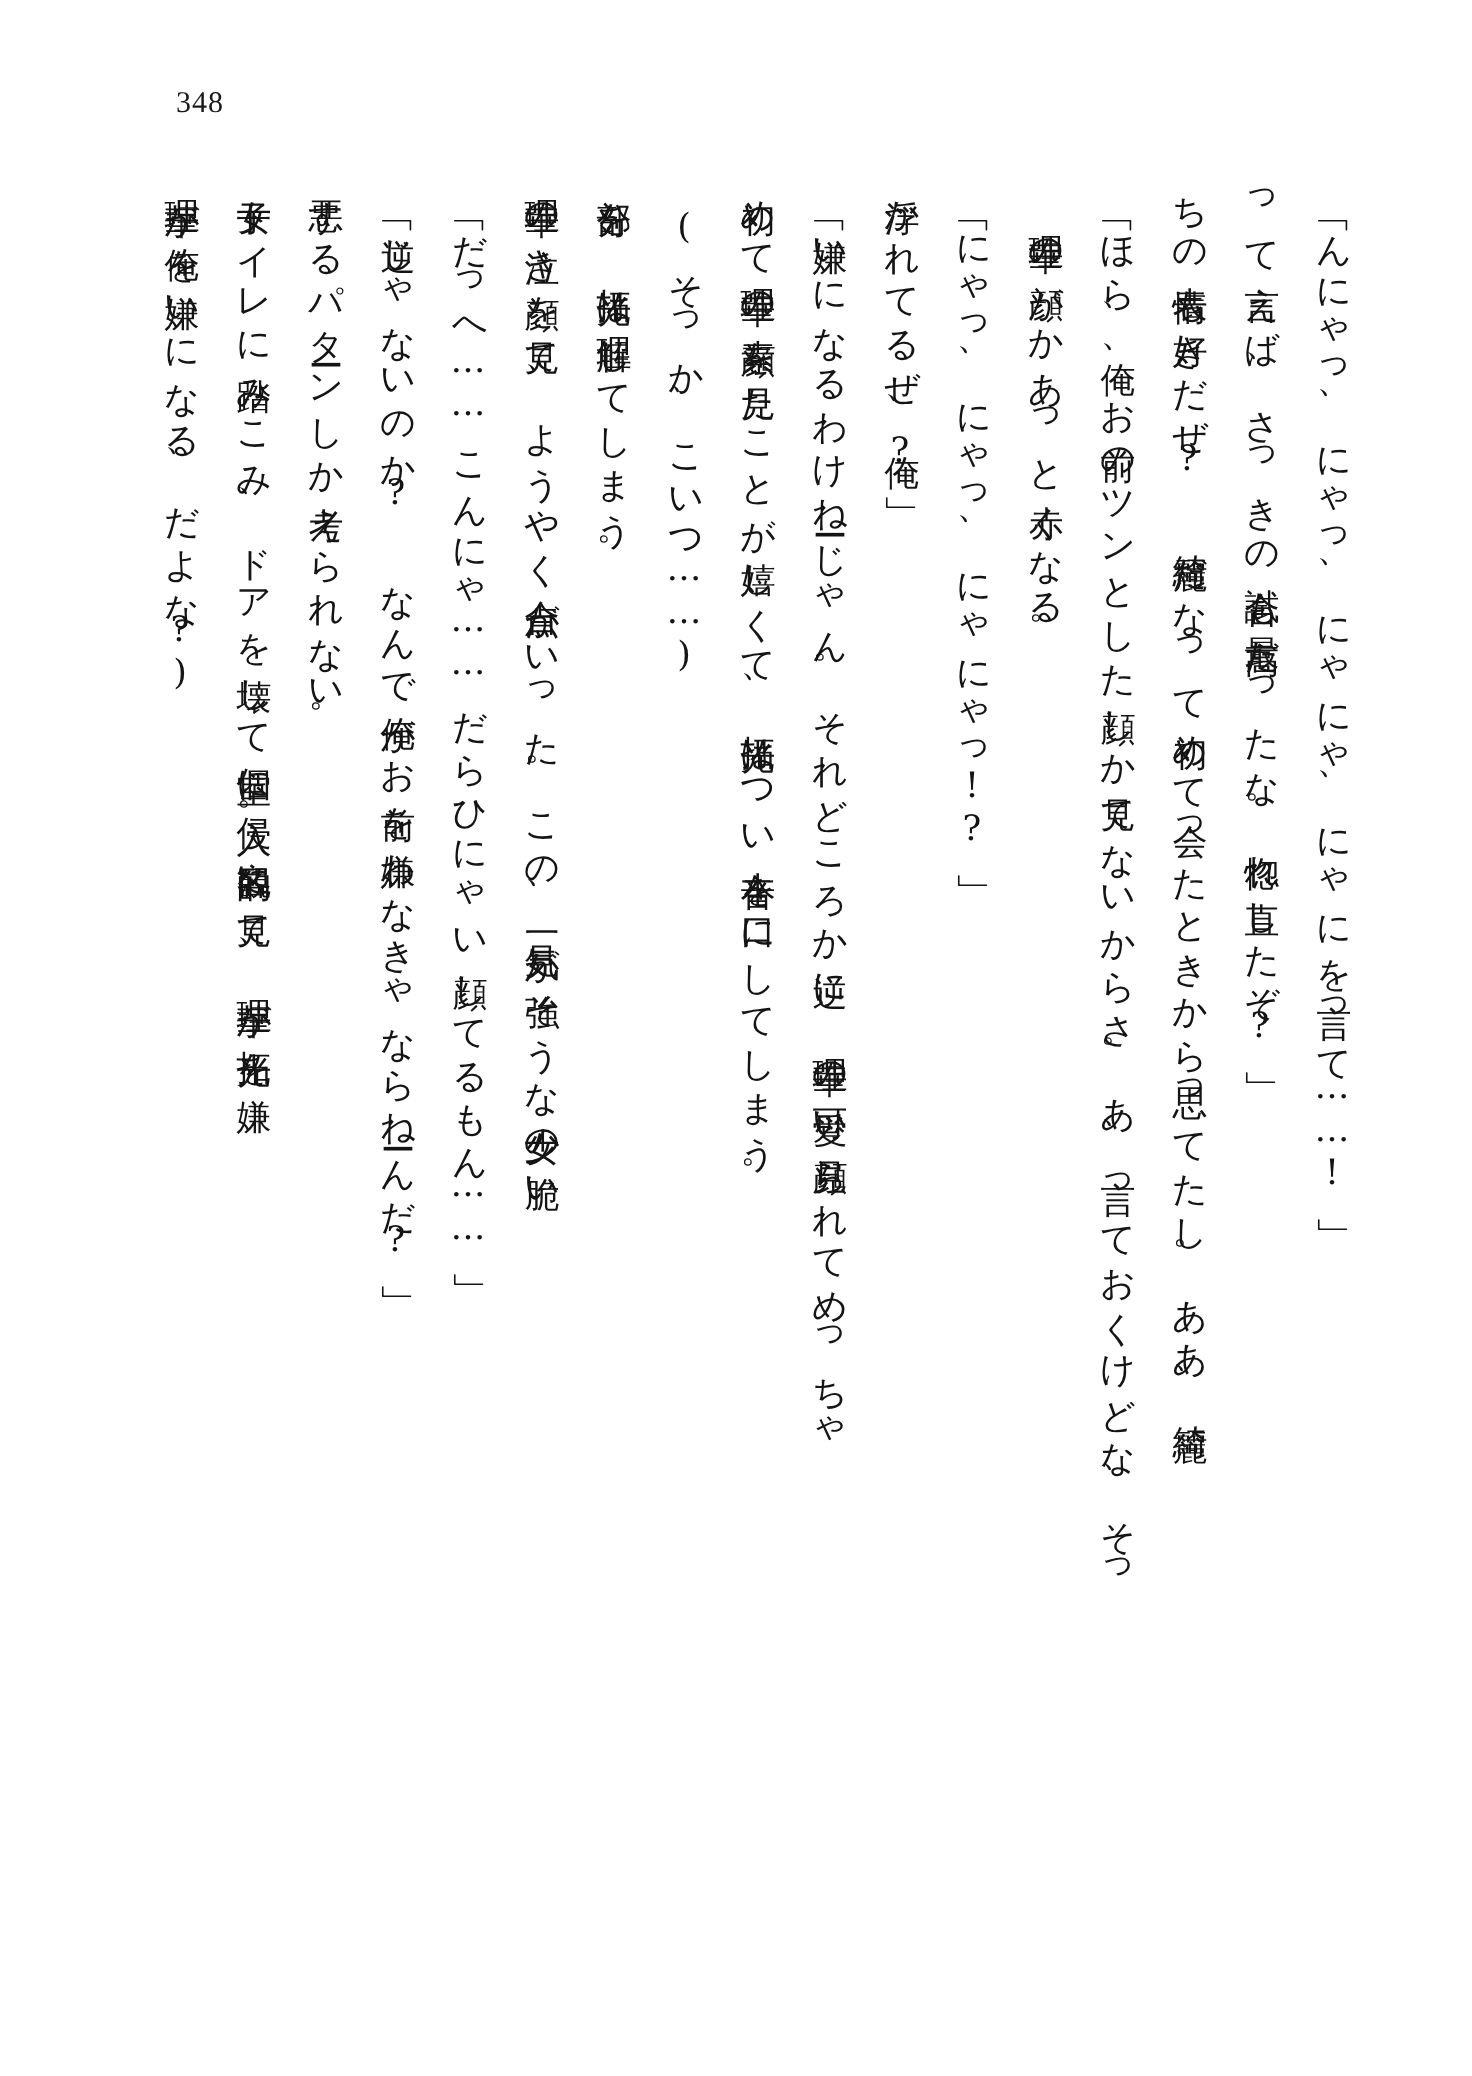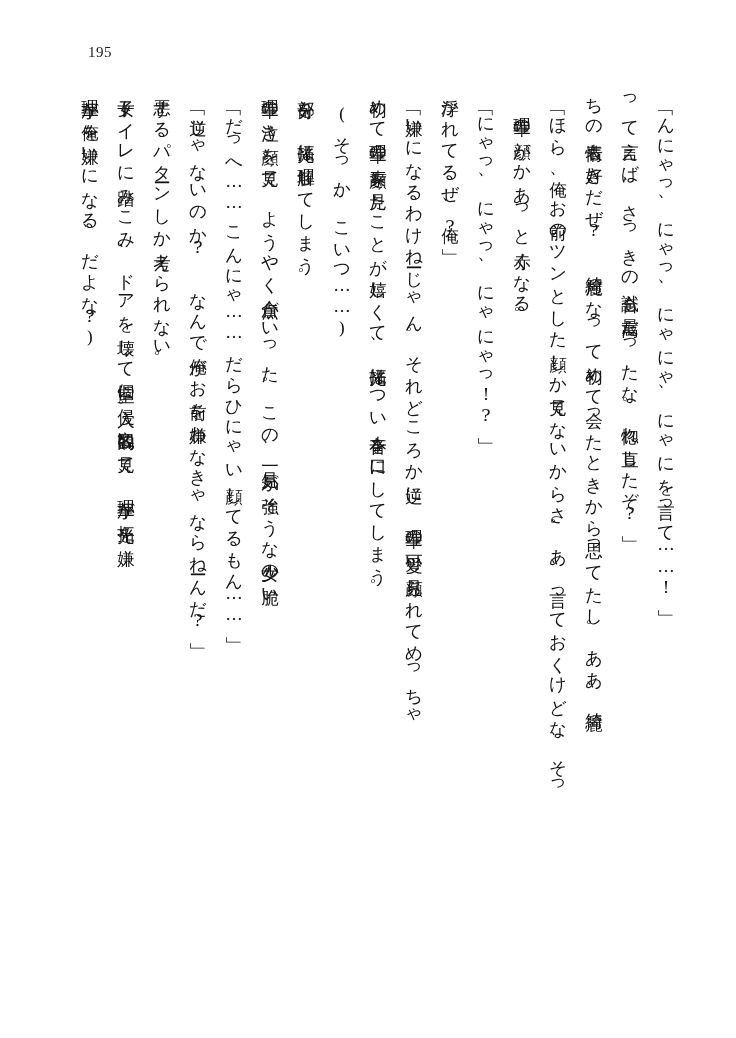--- a/index.html
+++ b/index.html
@@ -56,21 +56,21 @@
   }
   .column.indent {
     padding-top: 18px;
   }
 </style>
 </head>
 <body>
 
 <div class="page">
 
-  <div class="page-number">195</div>
+  <div class="page-number">348</div>
 
   <div class="body-text" id="body-text">
       <div class="column">理華が俺を嫌いになる、だよな?)</div>
       <div class="column">女子トイレに踏みこみ、ドアを壊して個室に侵入。客観的に見て、理華が拓光を嫌</div>
       <div class="column">悪するパターンしか考えられない。</div>
       <div class="column indent">「逆じゃないのか? なんで俺がお前を嫌わなきゃならねーんだ?」</div>
       <div class="column indent">「だっへ……こんにゃ……だらひにゃい顔してるもん……」</div>
       <div class="column">理華の泣き顔を見て、ようやく合点がいった。この、一見気が強そうな少女の脆い</div>
       <div class="column">部分を、拓光は理解してしまう。</div>
       <div class="column indent">(そっか、こいつ……)</div>

